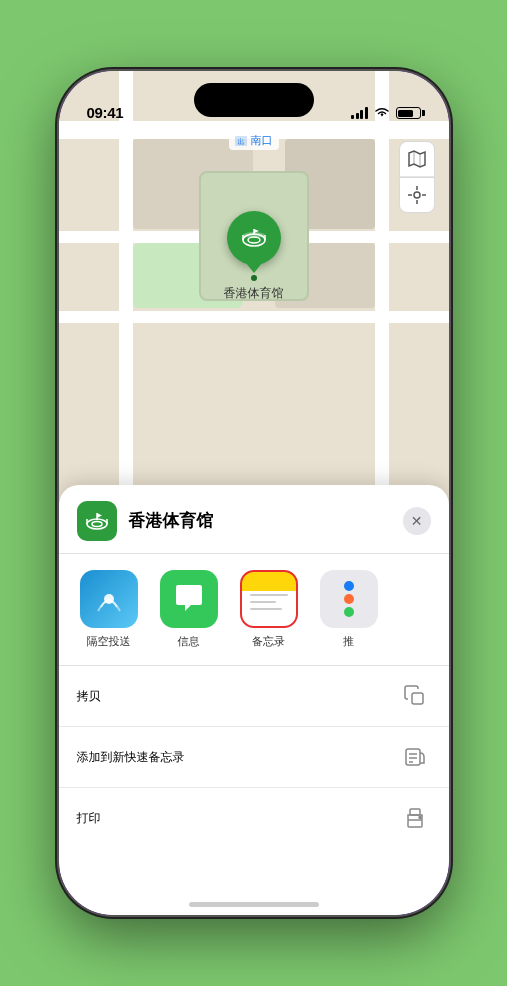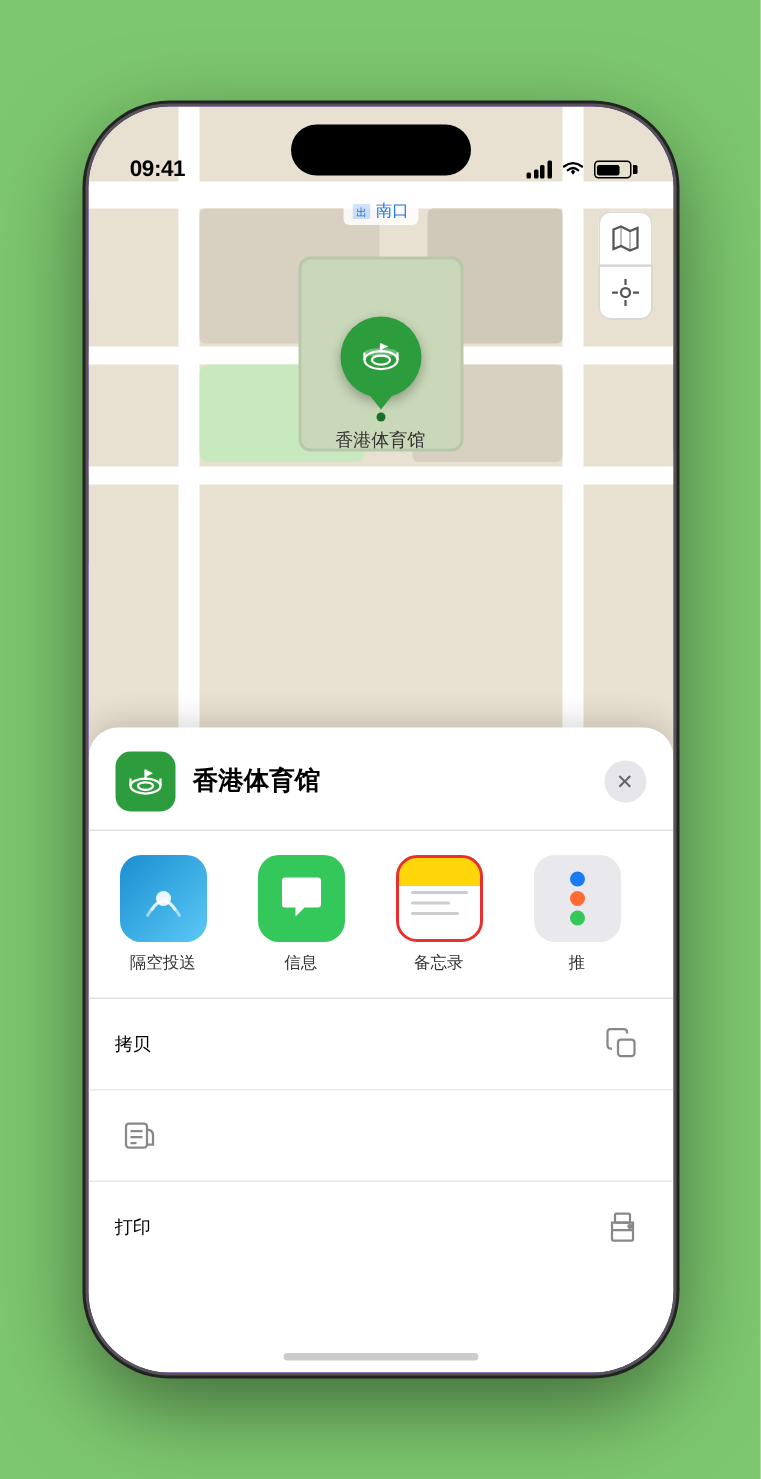--- a/index.html
+++ b/index.html
@@ -390,21 +390,21 @@
       font-size: 14px;
       color: #666;
       cursor: pointer;
       flex-shrink: 0;
     }
 
     
     .share-apps-row {
       display: flex;
       padding: 16px 10px;
-      gap: 12px;
+      gap: 0;
       overflow-x: auto;
       border-bottom: 0.5px solid #e0e0e0;
     }
 
     .share-app-item {
       display: flex;
       flex-direction: column;
       align-items: center;
       width: 80px;
       flex-shrink: 0;
@@ -715,20 +715,21 @@
             <svg width="24" height="24" viewBox="0 0 24 24" fill="none" stroke="#888" stroke-width="1.5">
               <rect x="9" y="9" width="11" height="11" rx="2"></rect>
               <path d="M5 15H4a2 2 0 01-2-2V4a2 2 0 012-2h9a2 2 0 012 2v1"></path>
             </svg>
           </div>
         </div>
 
 
 
         <div class="action-item">
+          <span class="action-item-left">添加到新快速备忘录</span>
           <div class="action-item-icon">
             <svg width="24" height="24" viewBox="0 0 24 24" fill="none" stroke="#888" stroke-width="1.5">
               <rect x="3" y="4" width="14" height="16" rx="2"></rect>
               <path d="M17 8 Q21 8 21 12 L21 18 L17 18"></path>
               <line x1="6" y1="9" x2="14" y2="9"></line>
               <line x1="6" y1="13" x2="14" y2="13"></line>
               <line x1="6" y1="17" x2="10" y2="17"></line>
             </svg>
           </div>
         </div>

